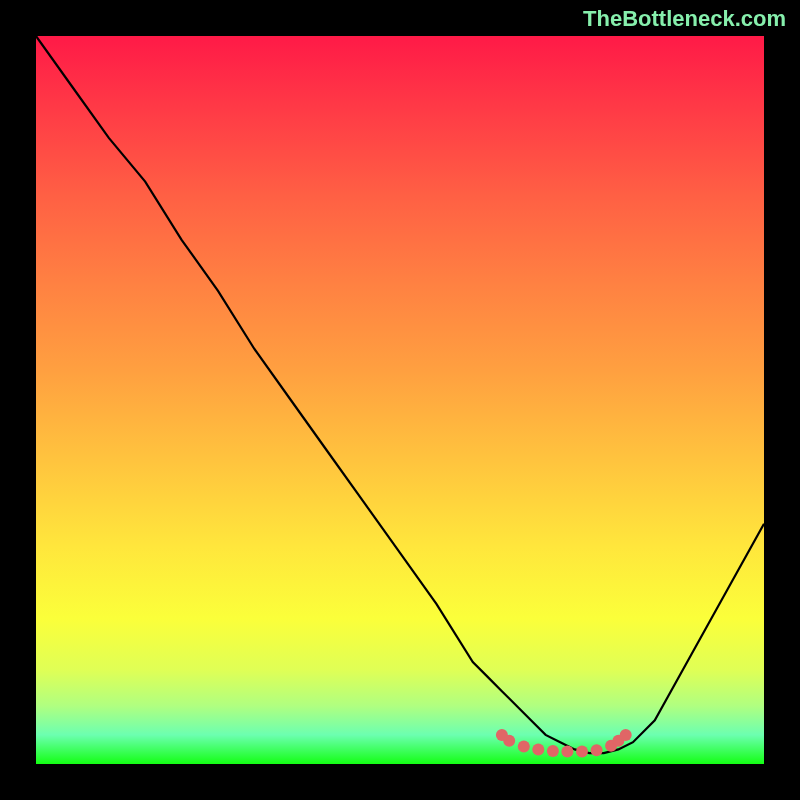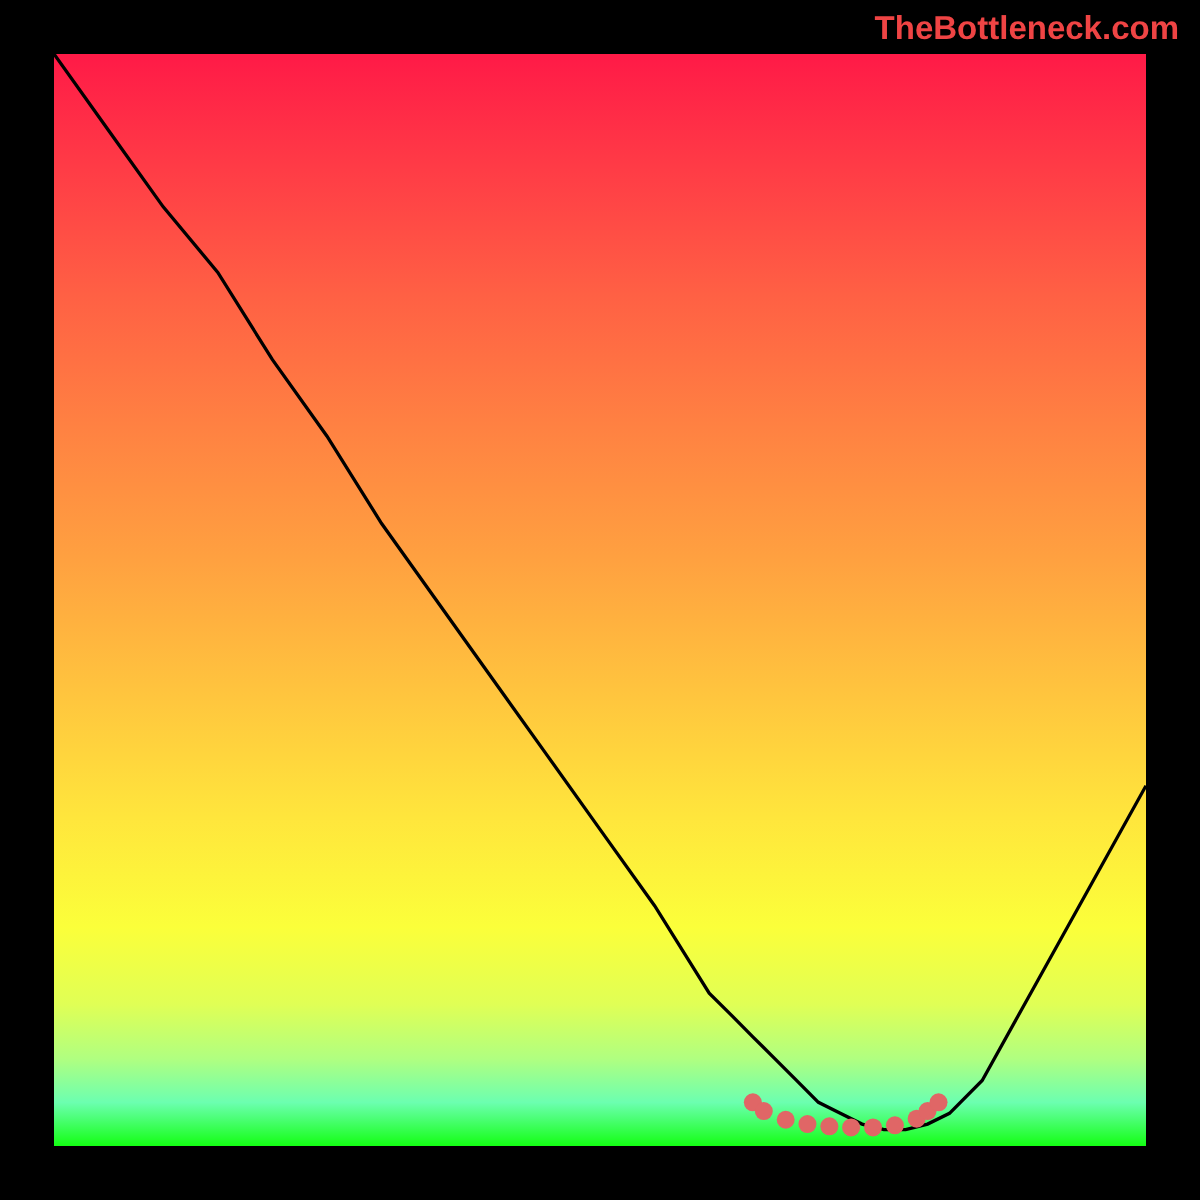--- a/index.html
+++ b/index.html
@@ -7,21 +7,21 @@
     width: 800px;
     height: 800px;
     background: #000;
     position: relative;
     font-family: Arial, sans-serif;
   }
   .watermark {
     position: absolute;
     top: 6px;
     right: 14px;
-    color: #ef4444;
+    color: #86efac;
     font-size: 22px;
     font-weight: bold;
     z-index: 10;
   }
   .plot-area {
     position: absolute;
     left: 36px;
     top: 36px;
     width: 728px;
     height: 728px;

